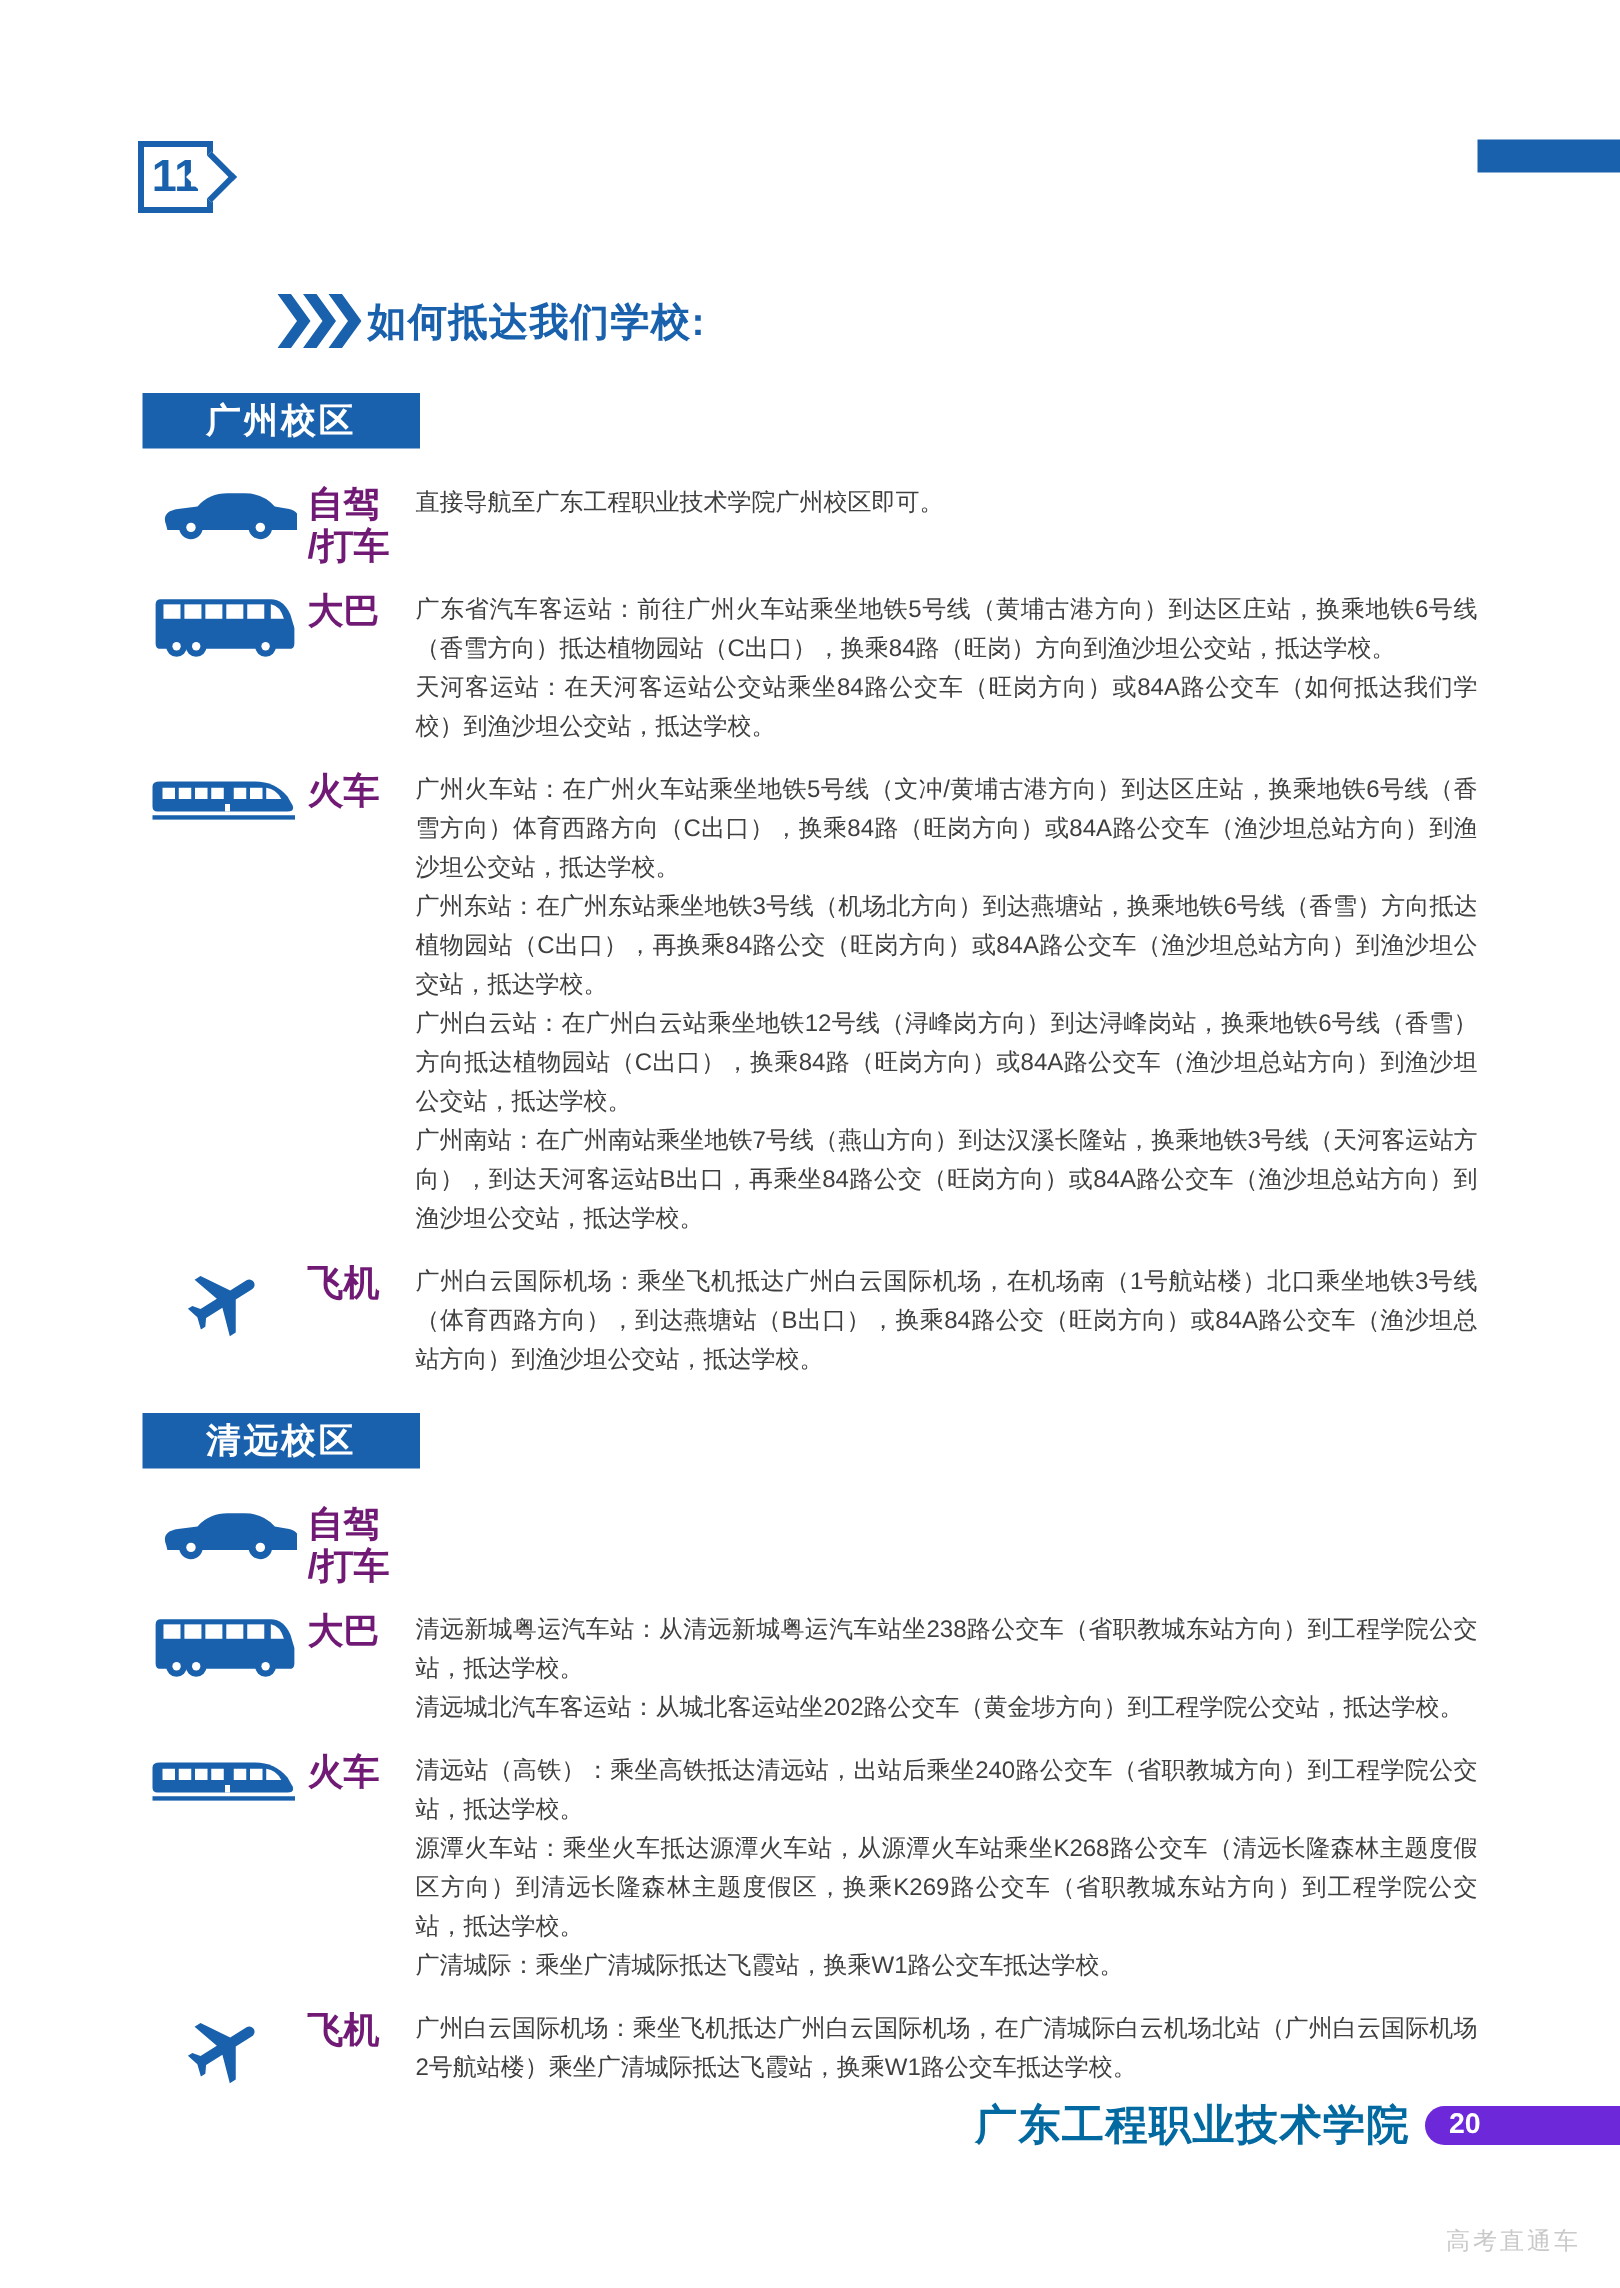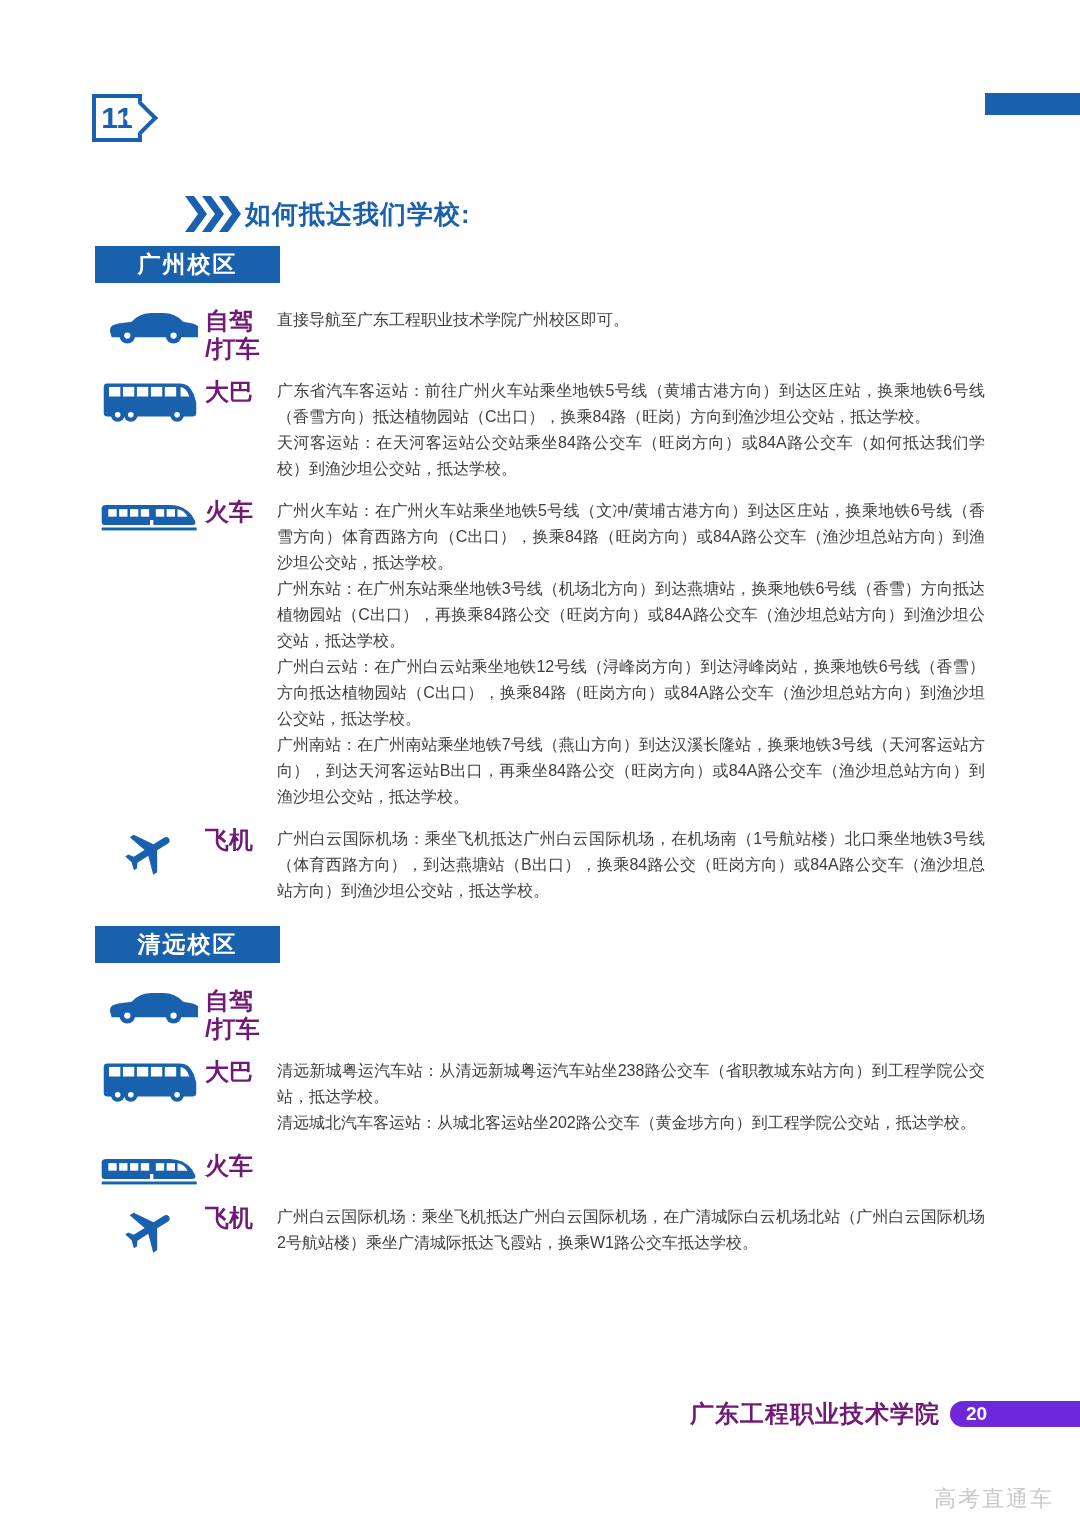--- a/index.html
+++ b/index.html
@@ -17,44 +17,44 @@
 
   
   .top-bar { position:absolute; right:0; top:93px; width:95px; height:22px; background:#1961ac; }
 
   
   .title-row { position:absolute; left:185px; top:196px; display:flex; align-items:center; gap:4px; }
   .chevrons svg { display:block; }
   .page-title { color:#1961ac; font-weight:bold; font-size:26px; letter-spacing:1px; }
 
   
-  .content { position:absolute; left:95px; top:246px; width:890px; }
+  .content { position:absolute; left:95px; top:262px; width:890px; }
 
   .section-header { width:185px; height:37px; background:#1961ac; color:#fff;
     font-weight:bold; font-size:23px; display:flex; align-items:center; justify-content:center;
     letter-spacing:2px; margin-bottom:20px; }
 
   .row { display:flex; align-items:flex-start; margin-bottom:12px; }
   .row.plane-row { margin-bottom:22px; }
   .icon-cell { width:110px; flex:0 0 110px; display:flex; justify-content:center; padding-top:2px; }
   .label-cell { width:72px; flex:0 0 72px; color:#701a75; font-weight:bold; font-size:24px;
     line-height:1.15; white-space:pre-line; padding-top:4px; }
   .text-cell { flex:1; color:#3f3f3f; font-size:16px; line-height:26px; text-align:justify; padding-top:4px; }
   .text-cell p { margin:0; }
 
   .icon-svg { display:block; }
 
   
   .footer { position:absolute; left:0; right:0; top:1398px; display:flex;
     justify-content:flex-end; align-items:center; }
-  .footer-school { color:#701a75; font-weight:bold; font-size:24px; margin-right:10px; letter-spacing:1px; }
+  .footer-school { color:#0369a1; font-weight:bold; font-size:28px; margin-right:10px; letter-spacing:1px; }
   .footer-badge { width:130px; height:26px; background:#6d28d9; border-radius:13px 0 0 13px;
     color:#fff; font-weight:bold; font-size:19px; display:flex; align-items:center; padding-left:16px; }
 
-  .watermark { position:absolute; right:26px; top:1484px; color:#c9c9c9; font-size:22px; letter-spacing:2px; }
+  .watermark { position:absolute; right:26px; top:1484px; color:#c9c9c9; font-size:16px; letter-spacing:2px; }
 </style>
 </head>
 <body>
 
 <div class="page">
 
   <div class="page-badge">
     <span>11</span>
   </div>
 
@@ -209,20 +209,25 @@
           <rect x="36" y="15" width="10" height="9" fill="#fff"></rect>
           <rect x="49" y="15" width="10" height="9" fill="#fff"></rect>
           <rect x="60" y="28" width="4" height="6" fill="#fff"></rect>
           <rect x="67" y="15" width="10" height="9" fill="#fff"></rect>
           <rect x="80" y="15" width="10" height="9" fill="#fff"></rect>
           <path fill="#fff" d="M93,15 q8,1 12,9 l-12,0 z"></path>
           <rect x="2" y="37" width="114" height="3.5" fill="#1961ac"></rect>
         </svg>
       </div>
       <div class="label-cell">火车</div>
+      <div class="text-cell">
+        <p>清远站（高铁）：乘坐高铁抵达清远站，出站后乘坐240路公交车（省职教城方向）到工程学院公交站，抵达学校。</p>
+        <p>源潭火车站：乘坐火车抵达源潭火车站，从源潭火车站乘坐K268路公交车（清远长隆森林主题度假区方向）到清远长隆森林主题度假区，换乘K269路公交车（省职教城东站方向）到工程学院公交站，抵达学校。</p>
+        <p>广清城际：乘坐广清城际抵达飞霞站，换乘W1路公交车抵达学校。</p>
+      </div>
     </div>
 
     <div class="row plane-row">
       <div class="icon-cell">
         <svg class="icon-svg" width="86" height="56" viewBox="0 0 24 24">
           <g transform="rotate(58 12 12)">
             <path fill="#1961ac" d="M21,16v-2l-8-5V3.5C13,2.67,12.33,2,11.5,2S10,2.67,10,3.5V9l-8,5v2l8-2.5V19l-2,1.5V22l3.5-1l3.5,1v-1.5L13,19v-5.5L21,16z"></path>
           </g>
         </svg>
       </div>

